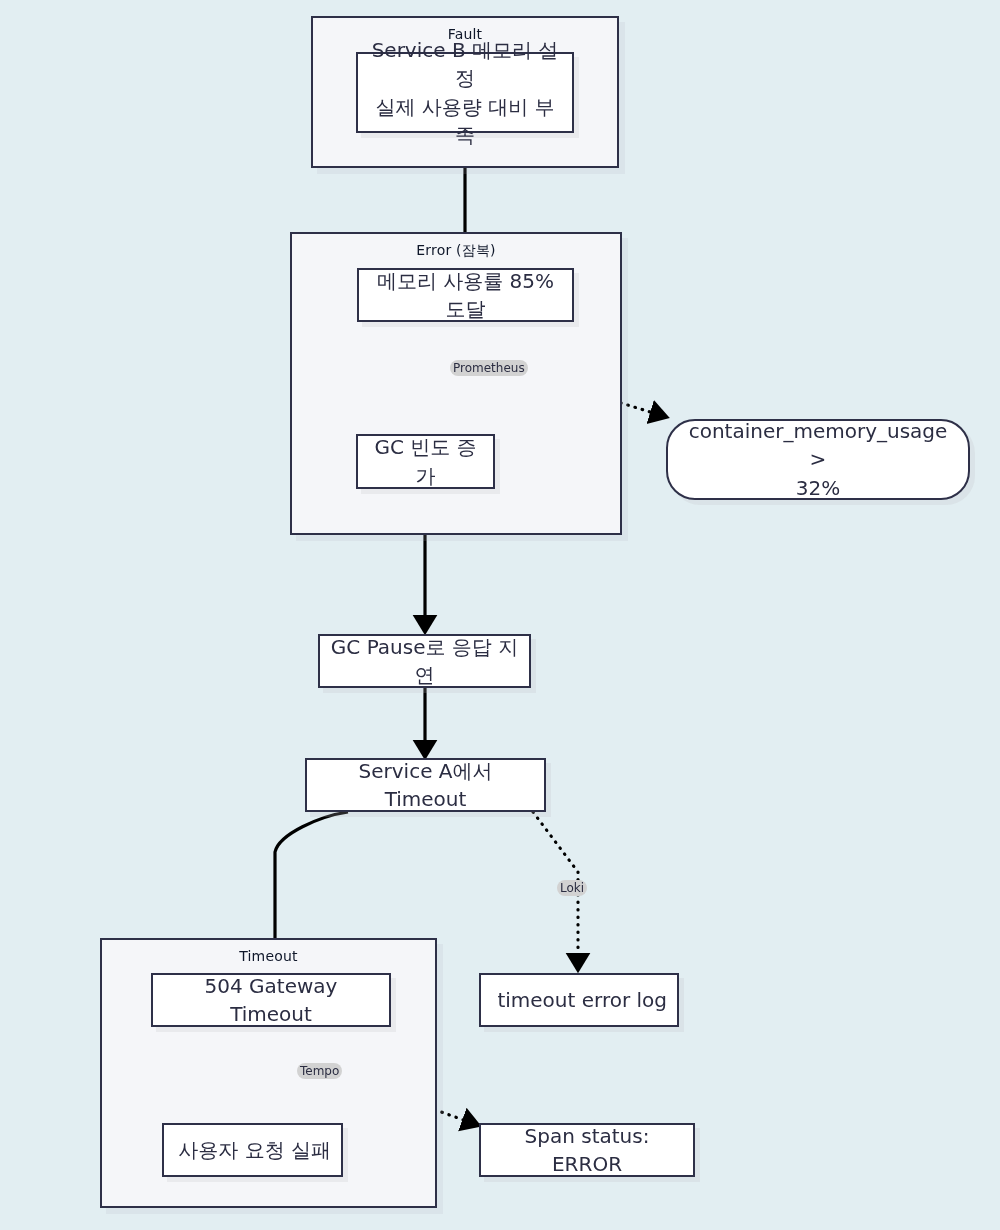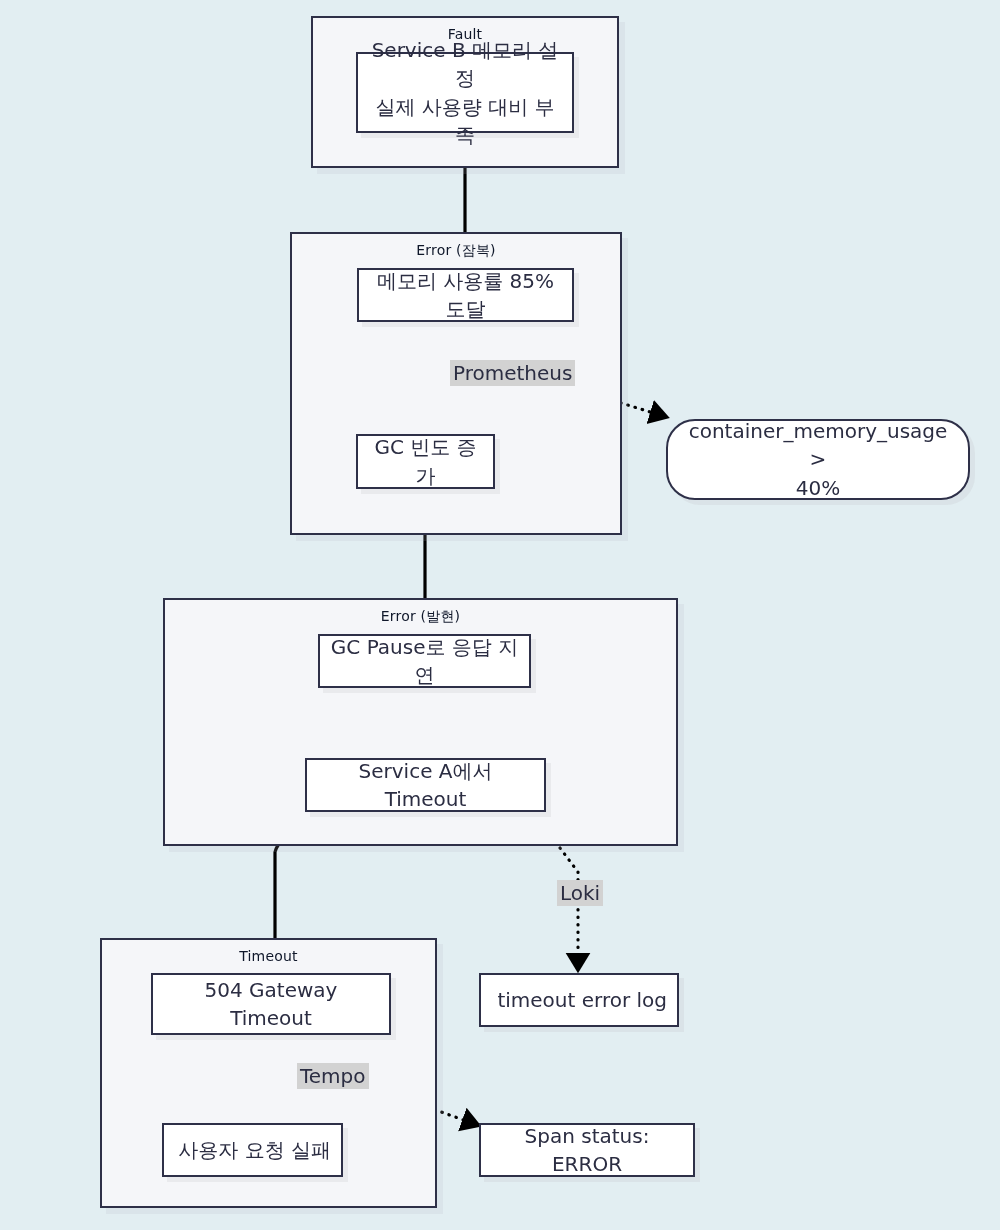--- a/index.html
+++ b/index.html
@@ -71,24 +71,25 @@
     box-shadow: 5px 5px 0 rgba(190,190,198,0.22);
     padding: 2px 10px;
   }
   .node span { display: block; }
 
   
   .edge-label {
     position: absolute;
     background: #d2d2d2;
     color: #2b2d42;
-    font-size: 20px;
+    font-size: 12px;
     padding: 1px 3px;
     white-space: nowrap;
     font-family: "DejaVu Sans", "Liberation Sans", sans-serif;
+    border-radius: 10px;
   }
 
   svg.edges {
     position: absolute;
     left: 0; top: 0;
     width: 1000px; height: 1230px;
     overflow: visible;
     pointer-events: none;
   }
   .solid-edge {
@@ -140,23 +141,20 @@
   </svg>
 
   <div class="cluster" style="left:311px; top:16px; width:308px; height:152px;">
     <div class="cluster-title">Fault</div>
   </div>
 
   <div class="cluster" style="left:290px; top:232px; width:332px; height:303px;">
     <div class="cluster-title">Error (잠복)</div>
   </div>
 
-  <div class="cluster" style="left:163px; top:598px; width:515px; height:248px;">
-    <div class="cluster-title">Error (발현)</div>
-  </div>
 
   <div class="cluster" style="left:100px; top:938px; width:337px; height:270px;">
     <div class="cluster-title">Timeout</div>
   </div>
 
   <div class="node" style="left:356px; top:52px; width:218px; height:81px;">
     <div>
       <span>Service B 메모리 설정</span>
       <span>실제 사용량 대비 부족</span>
     </div>
@@ -171,32 +169,32 @@
   </div>
 
   <div class="node" style="left:318px; top:634px; width:213px; height:54px;">
     <span>GC Pause로 응답 지연</span>
   </div>
 
   <div class="node" style="left:305px; top:758px; width:241px; height:54px;">
     <span>Service A에서 Timeout</span>
   </div>
 
-  <div class="node" style="left:151px; top:973px; width:240px; height:62px;">
+  <div class="node" style="left:151px; top:973px; width:240px; height:54px;">
     <span>504 Gateway Timeout</span>
   </div>
 
   <div class="node" style="left:162px; top:1123px; width:181px; height:54px;">
     <span>사용자 요청 실패</span>
   </div>
 
   <div class="node" style="left:666px; top:419px; width:304px; height:81px;border-radius:29px;">
     <div>
       <span>container_memory_usage &gt;</span>
-      <span>40%</span>
+      <span>32%</span>
     </div>
   </div>
 
   <div class="node" style="left:479px; top:973px; width:200px; height:54px;">
     <span>timeout error log</span>
   </div>
 
   <div class="node" style="left:479px; top:1123px; width:216px; height:54px;">
     <span>Span status: ERROR</span>
   </div>

